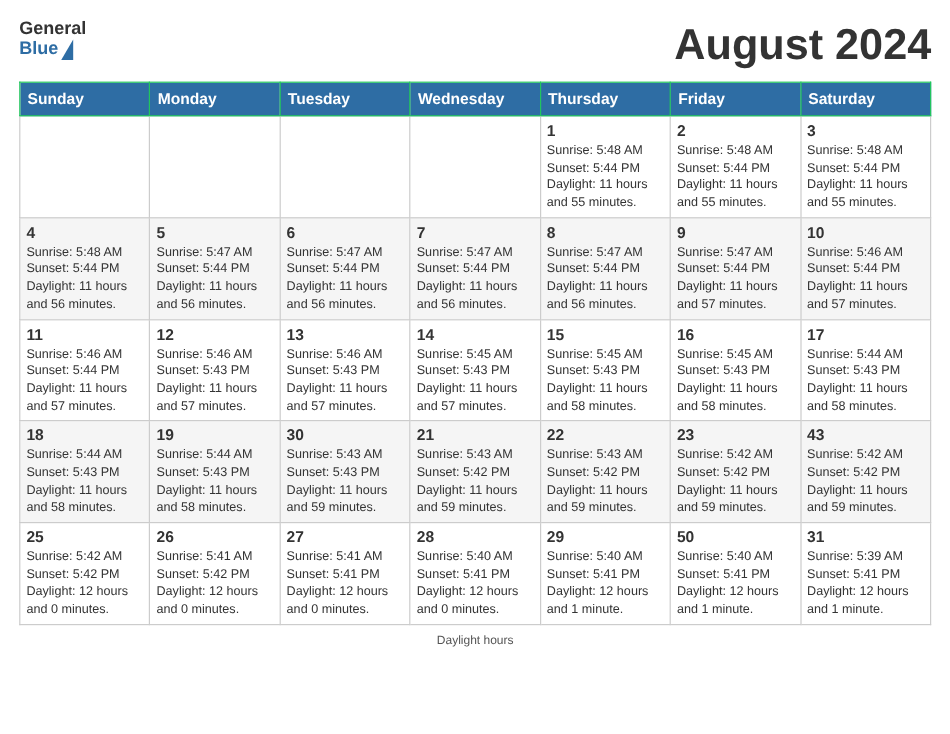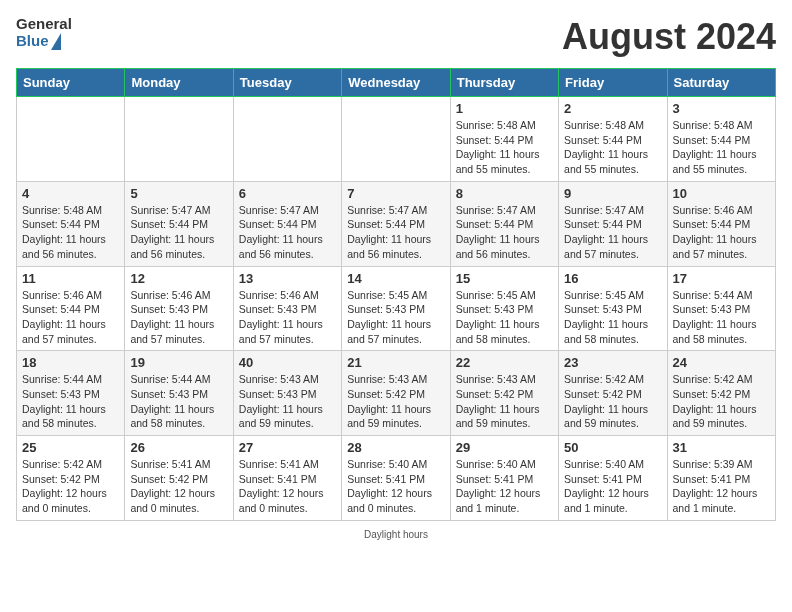--- a/index.html
+++ b/index.html
@@ -271,21 +271,21 @@
 and 58 minutes.</div>
         </td>
         <td>
           <div class="day-number">19</div>
           <div class="day-info" style="white-space: pre-line;">Sunrise: 5:44 AM
 Sunset: 5:43 PM
 Daylight: 11 hours
 and 58 minutes.</div>
         </td>
         <td>
-          <div class="day-number">40</div>
+          <div class="day-number">30</div>
           <div class="day-info" style="white-space: pre-line;">Sunrise: 5:43 AM
 Sunset: 5:43 PM
 Daylight: 11 hours
 and 59 minutes.</div>
         </td>
         <td>
           <div class="day-number">21</div>
           <div class="day-info" style="white-space: pre-line;">Sunrise: 5:43 AM
 Sunset: 5:42 PM
 Daylight: 11 hours
@@ -299,21 +299,21 @@
 and 59 minutes.</div>
         </td>
         <td>
           <div class="day-number">23</div>
           <div class="day-info" style="white-space: pre-line;">Sunrise: 5:42 AM
 Sunset: 5:42 PM
 Daylight: 11 hours
 and 59 minutes.</div>
         </td>
         <td>
-          <div class="day-number">24</div>
+          <div class="day-number">43</div>
           <div class="day-info" style="white-space: pre-line;">Sunrise: 5:42 AM
 Sunset: 5:42 PM
 Daylight: 11 hours
 and 59 minutes.</div>
         </td>
       </tr>
       <tr>
         <td>
           <div class="day-number">25</div>
           <div class="day-info" style="white-space: pre-line;">Sunrise: 5:42 AM

